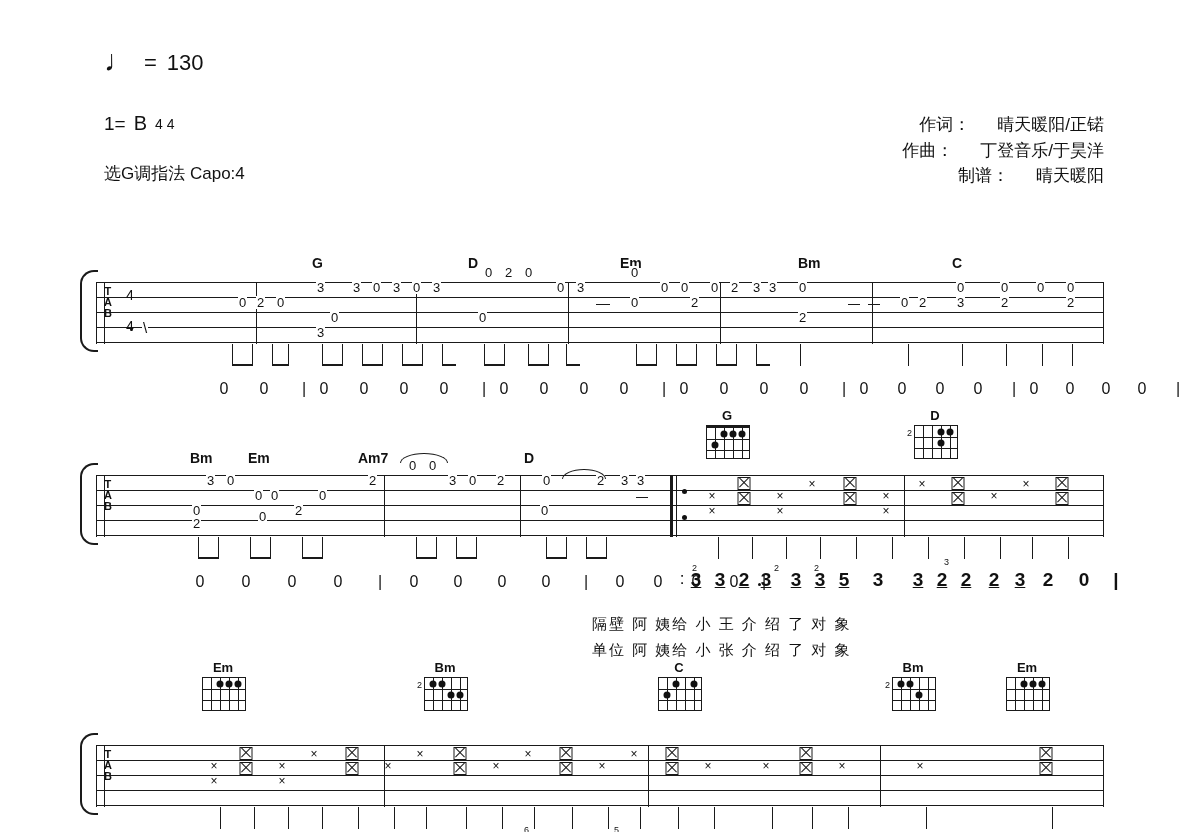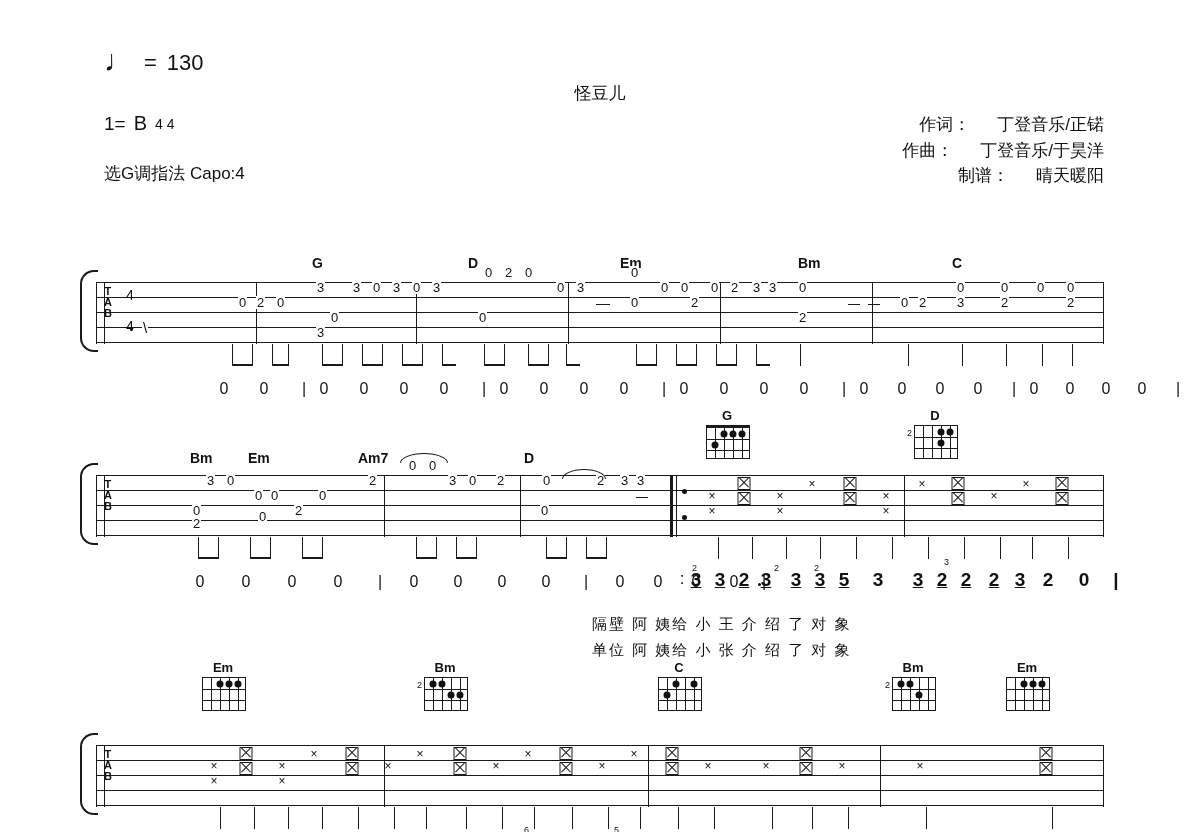--- a/index.html
+++ b/index.html
@@ -269,37 +269,36 @@
 <body>
 
 <div id="sheet">
 
   <div class="tempo">
     <span class="note">♩</span>
     <span>=</span>
     <span>130</span>
   </div>
 
-  <div class="subtitle">怪豆儿</div>
 
   <div class="keyline">
     <span>1=</span>
     <span style="font-size:20px;">B</span>
     <span class="timesig">
       <span>4</span>
       <span>4</span>
     </span>
   </div>
 
   <div class="capo">选G调指法  Capo:4</div>
 
   <div class="credits">
     <div class="row">
       <span class="lbl">作词：</span>
-      <span>丁登音乐/正锘</span>
+      <span>晴天暖阳/正锘</span>
     </div>
     <div class="row">
       <span class="lbl">作曲：</span>
       <span>丁登音乐/于昊洋</span>
     </div>
     <div class="row">
       <span class="lbl">制谱：</span>
       <span>晴天暖阳</span>
     </div>
   </div>

